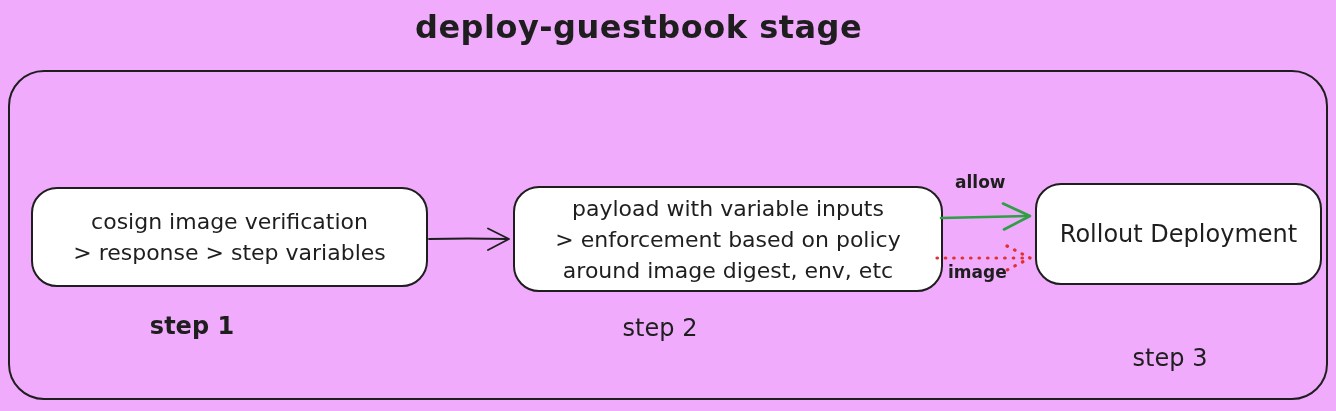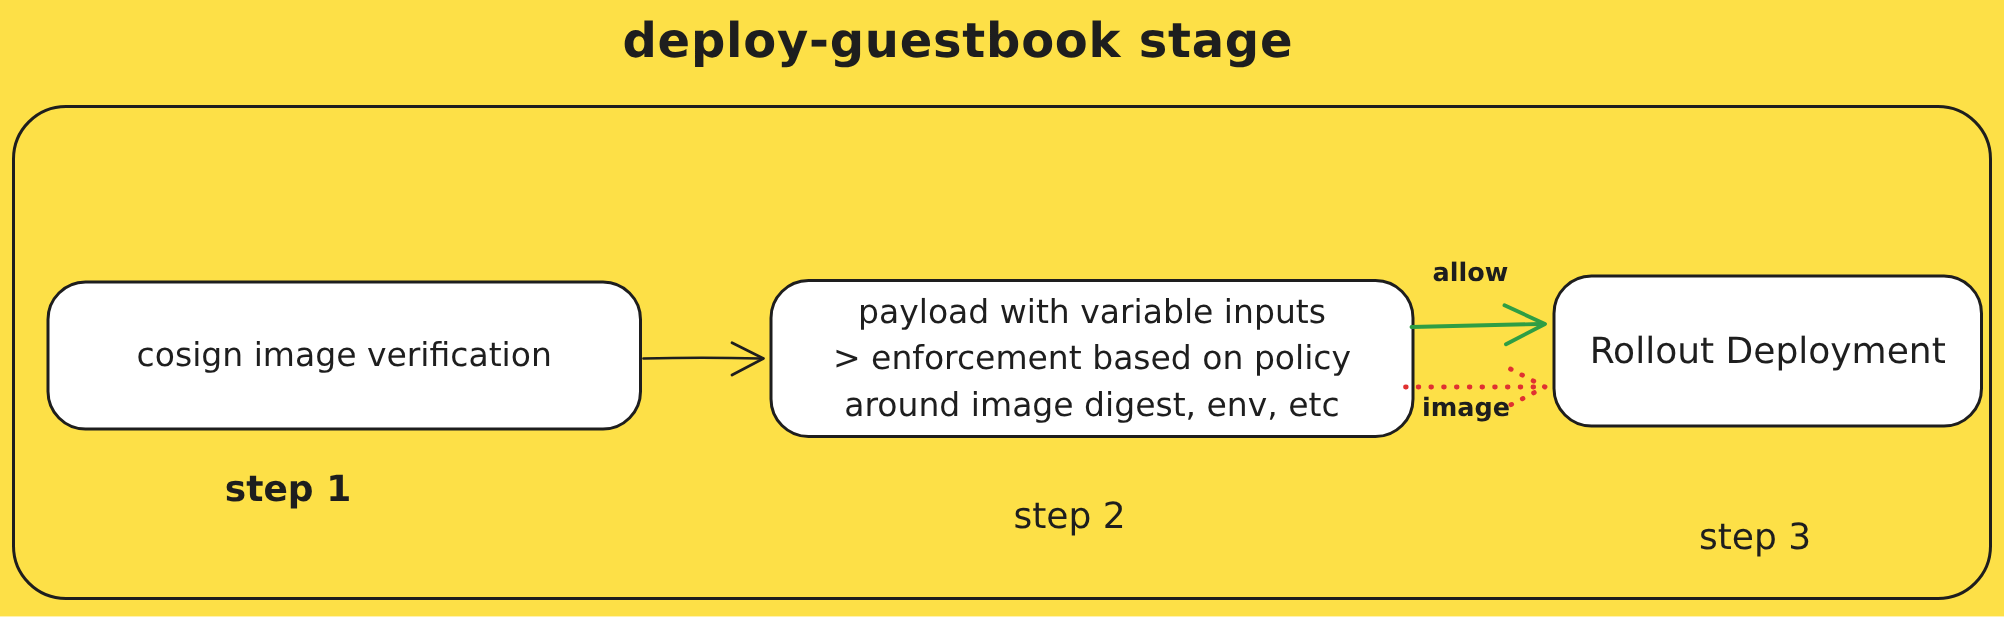--- a/index.html
+++ b/index.html
@@ -1,20 +1,20 @@
 <!DOCTYPE html>
 <html><head>
 <meta charset="utf-8">
 <style>
   html, body { margin: 0; padding: 0; background: #ffffff; }
   .canvas {
     position: relative;
     width: 1336px;
     height: 411px;
-    background: #fde047;
+    background: #f0abfc;
     font-family: "DejaVu Sans", sans-serif;
     color: #1e1e1e;
     overflow: hidden;
   }
   .title {
     position: absolute;
     left: 415px;
     top: 8px;
     font-size: 32px;
     font-weight: 600;
@@ -48,21 +48,21 @@
   .node1 { left: 31px;   top: 187px; width: 397px; height: 100px; font-size: 22px; line-height: 31px; }
   .node2 { left: 513px;  top: 186px; width: 430px; height: 106px; font-size: 22px; line-height: 31px; }
   .node3 { left: 1035px; top: 183px; width: 287px; height: 102px; font-size: 24px; }
   .step-label {
     position: absolute;
     font-size: 24px;
     transform: translateX(-50%);
     white-space: nowrap;
   }
   .step1-label { left: 192px;  top: 312px; font-weight: bold; }
-  .step2-label { left: 713px;  top: 314px; margin-top: 16px; }
+  .step2-label { left: 660px;  top: 314px; }
   .step3-label { left: 1170px; top: 312px; margin-top: 32px; }
   .edge-label {
     position: absolute;
     font-size: 17px;
     font-weight: 600;
     white-space: nowrap;
   }
   .allow-label { left: 955px; top: 172px; }
   .deny-label  { left: 948px; top: 262px; }
   .arrows {
@@ -77,20 +77,21 @@
 <body>
 
 <div class="canvas">
 
   <div class="title">deploy-guestbook stage</div>
 
   <div class="stage-container"></div>
 
   <div class="node node1">
     <div>cosign image verification</div>
+    <div>&gt; response &gt; step variables</div>
   </div>
 
   <div class="node node3">
     <div>Rollout Deployment</div>
   </div>
 
   <div class="node node2">
     <div>payload with variable inputs</div>
     <div>&gt; enforcement based on policy</div>
     <div>around image digest, env, etc</div>

